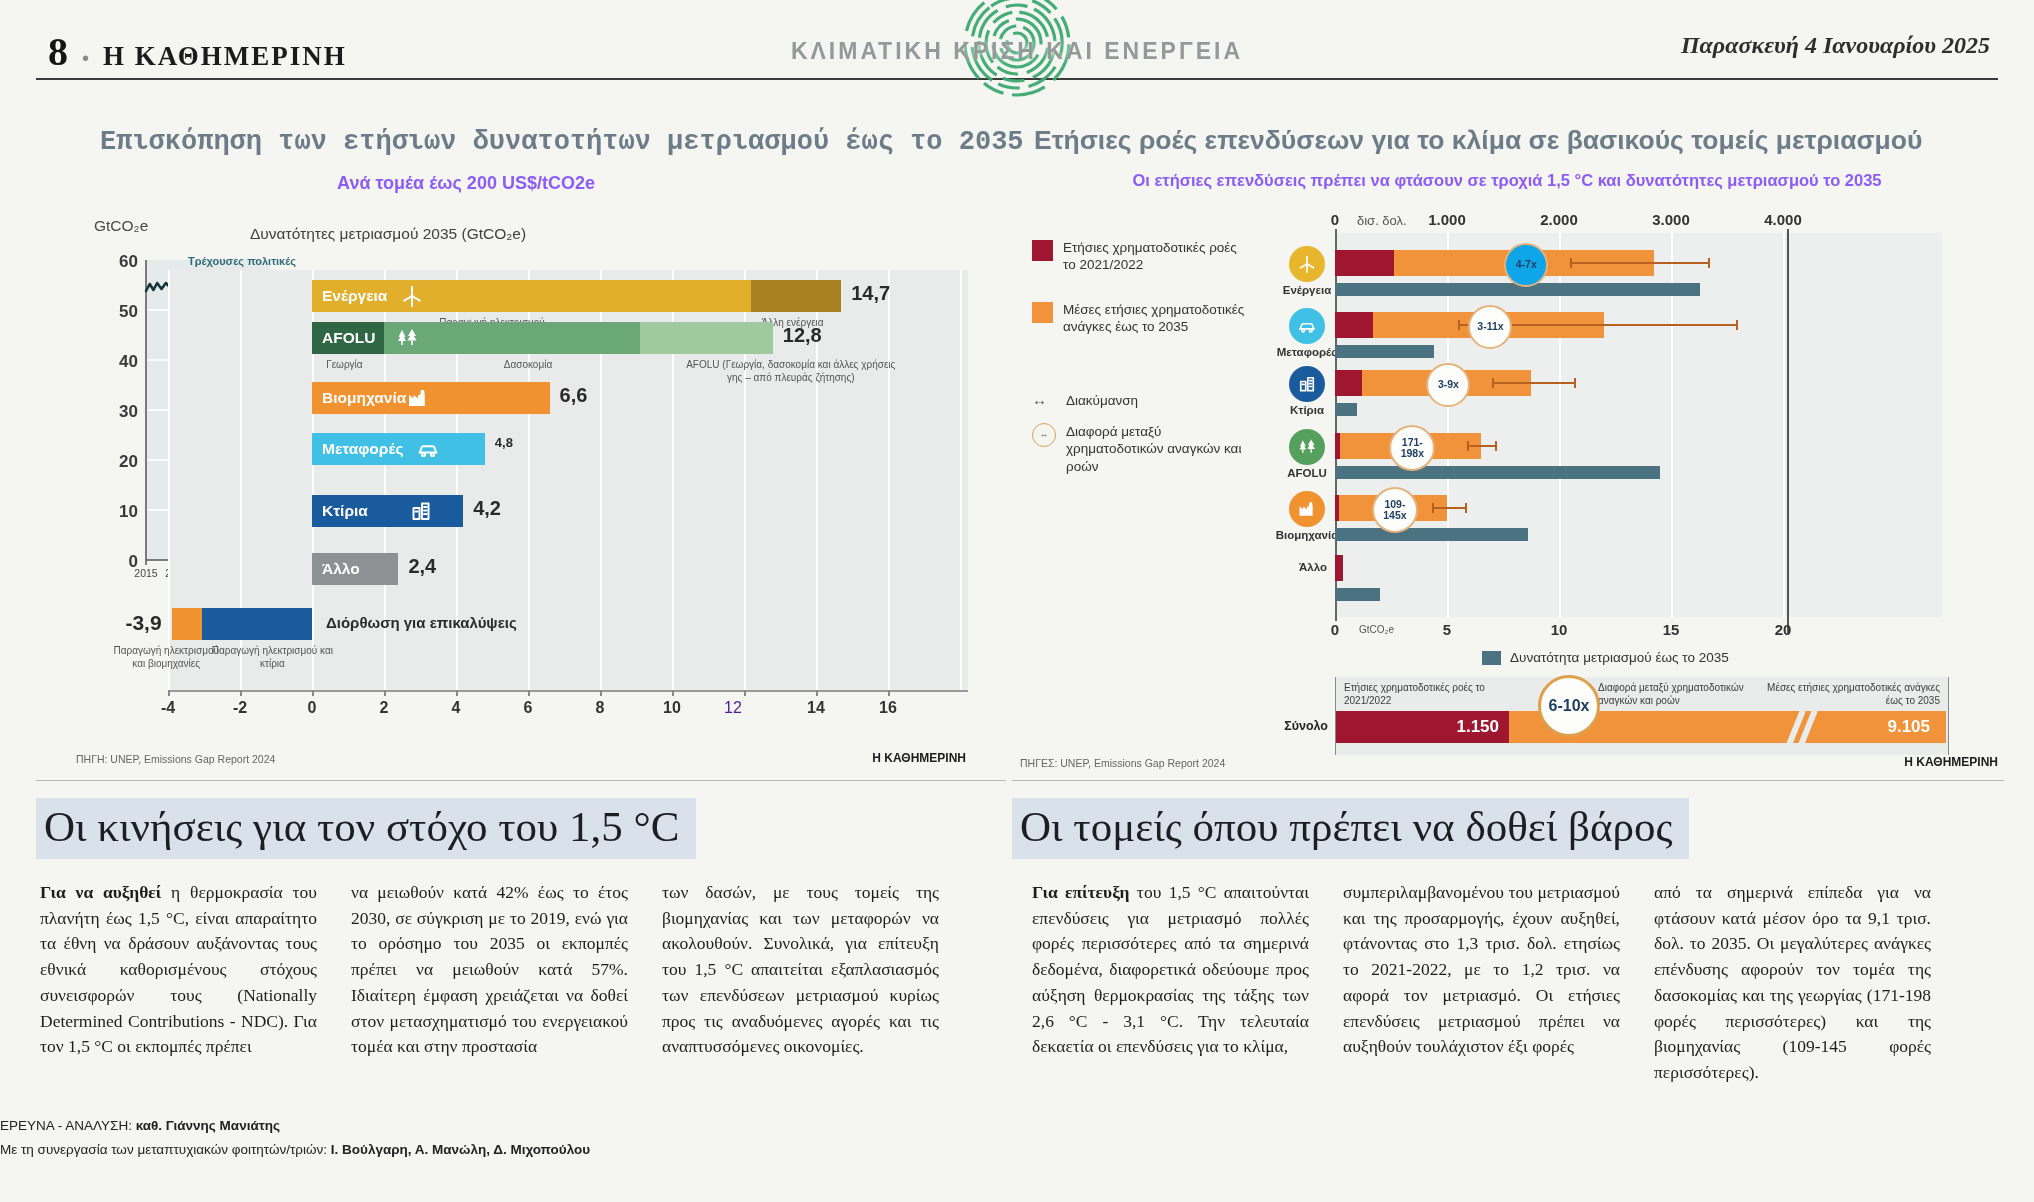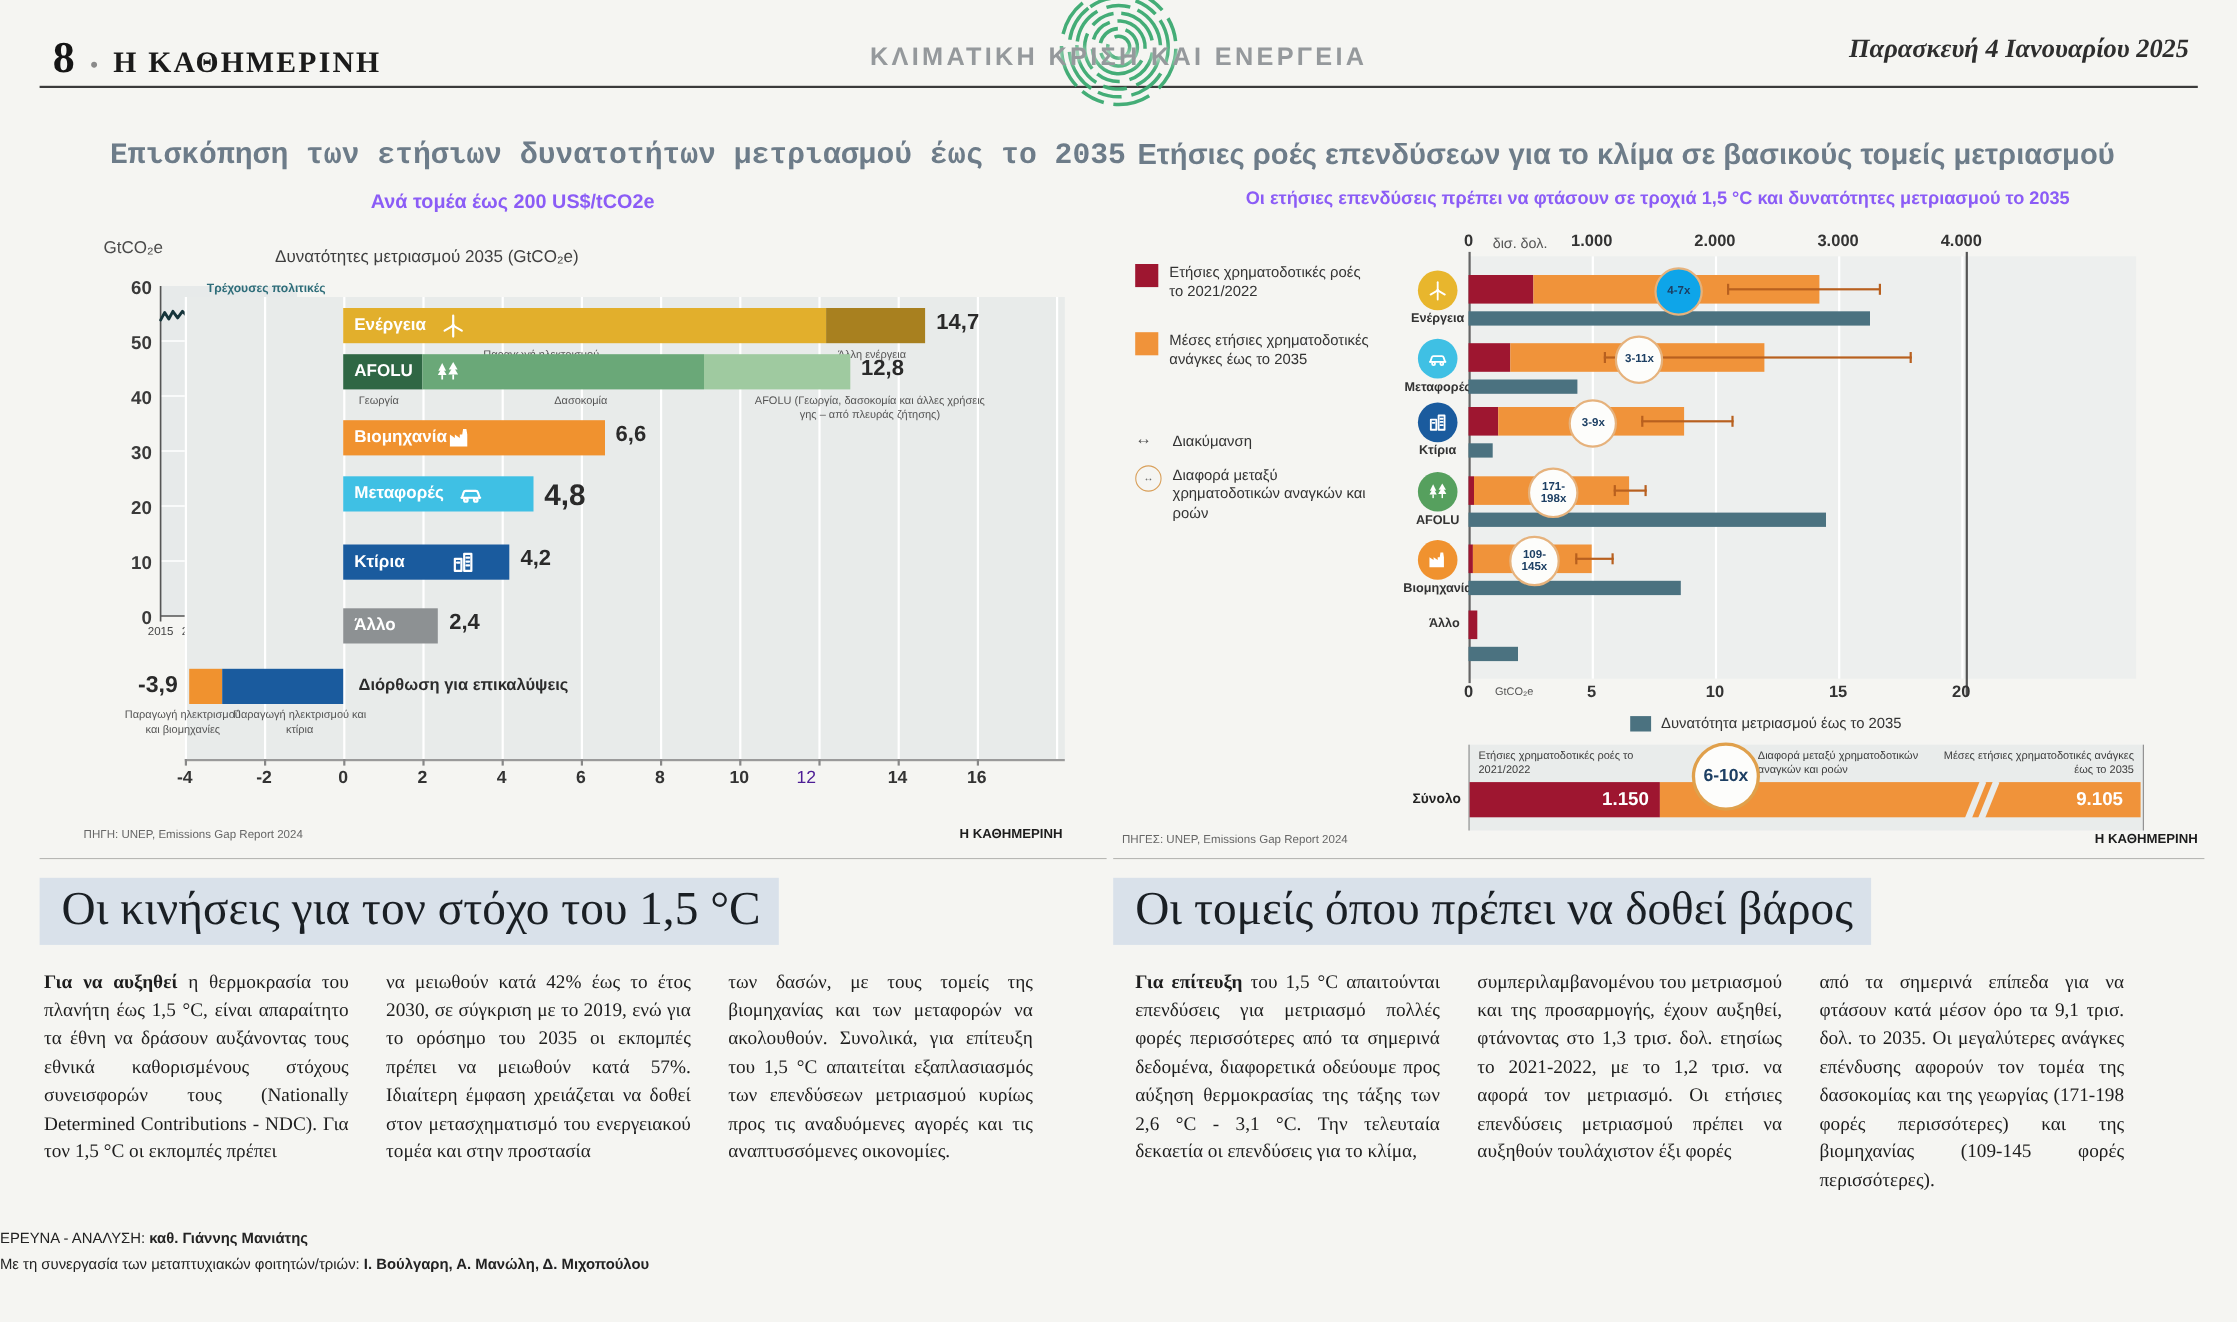--- a/index.html
+++ b/index.html
@@ -20,21 +20,21 @@
   
   .card{position:absolute;top:105px;height:675px;border-bottom:1.5px solid #b7b7b4;}
   #left-card{left:36px;width:970px;}
   #right-card{left:1012px;width:992px;}
   .chart-title{position:absolute;font-size:27px;font-weight:bold;color:#6d7c89;white-space:nowrap;}
   .chart-subtitle{position:absolute;font-weight:bold;color:#8b5cf6;text-align:center;}
   .src{position:absolute;font-size:10.5px;color:#666;}
   .credit{position:absolute;font-size:12px;font-weight:bold;color:#1c1c1c;}
   
   .headline{position:absolute;top:798px;background:#d9e1ea;color:#1a1f24;
-      font-family:"Liberation Serif",serif;font-size:43px;padding:4px 16px 8px 20px;white-space:nowrap;}
+      font-family:"Liberation Serif",serif;font-size:43px;padding:4px 16px 8px 8px;white-space:nowrap;}
   .article{position:absolute;top:880px;display:flex;gap:34px;}
   .article .col{width:277px;font-family:"Liberation Serif",serif;font-size:17.5px;
       line-height:1.47;text-align:justify;color:#1d1d1d;}
   .article .col b{font-weight:bold;}
   .footer{position:absolute;left:0;top:1118px;width:100%;font-size:13.5px;color:#222;}
   .footer .l2{margin-top:9px;}
   .footer b{font-weight:bold;}
 </style>
 </head>
 <body>
@@ -161,21 +161,21 @@
           <div style="position: absolute; top: 0px; height: 32px; left: 276px; width: 172.8px; background: rgb(63, 192, 228);"></div>
           <div style="position: absolute; left: 286px; top: 0px; line-height: 32px; color: rgb(255, 255, 255); font-weight: bold; font-size: 15.5px;">Μεταφορές</div>
           <div style="position: absolute; left: 380.4px; top: 4px;"><svg width="24" height="24" viewBox="0 0 24 24">
               <g fill="none" stroke="#fff" stroke-width="2" stroke-linecap="round" stroke-linejoin="round">
                 <path d="M4 15.5 l1.5 -4.8 a2 2 0 0 1 2 -1.4 h9 a2 2 0 0 1 2 1.4 L20 15.5"></path>
                 <path d="M3.5 15.5 h17"></path>
                 <circle cx="7.5" cy="17.5" r="1.6"></circle>
                 <circle cx="16.5" cy="17.5" r="1.6"></circle>
               </g>
             </svg></div>
-          <div style="position: absolute; left: 458.8px; top: 2px; font-size: 27px; font-weight: bold; color: rgb(42, 42, 42);">4,8</div>
+          <div style="position: absolute; left: 458.8px; top: 2px; font-size: 13px; font-weight: bold; color: rgb(42, 42, 42);">4,8</div>
         </div>
         <div style="position: absolute; left: 0px; top: 390px; height: 32px; width: 970px; z-index: 2;">
           <div style="position: absolute; top: 0px; height: 32px; left: 276px; width: 151.2px; background: rgb(26, 91, 158);"></div>
           <div style="position: absolute; left: 286px; top: 0px; line-height: 32px; color: rgb(255, 255, 255); font-weight: bold; font-size: 15.5px;">Κτίρια</div>
           <div style="position: absolute; left: 373.2px; top: 4px;"><svg width="24" height="24" viewBox="0 0 24 24">
               <g fill="none" stroke="#fff" stroke-width="2" stroke-linecap="round" stroke-linejoin="round">
                 <rect x="4.5" y="9" width="6" height="11"></rect>
                 <rect x="13" y="4.5" width="6.5" height="15.5"></rect>
                 <line x1="6.5" y1="12.5" x2="8.5" y2="12.5"></line>
                 <line x1="15" y1="8" x2="17.5" y2="8"></line>

